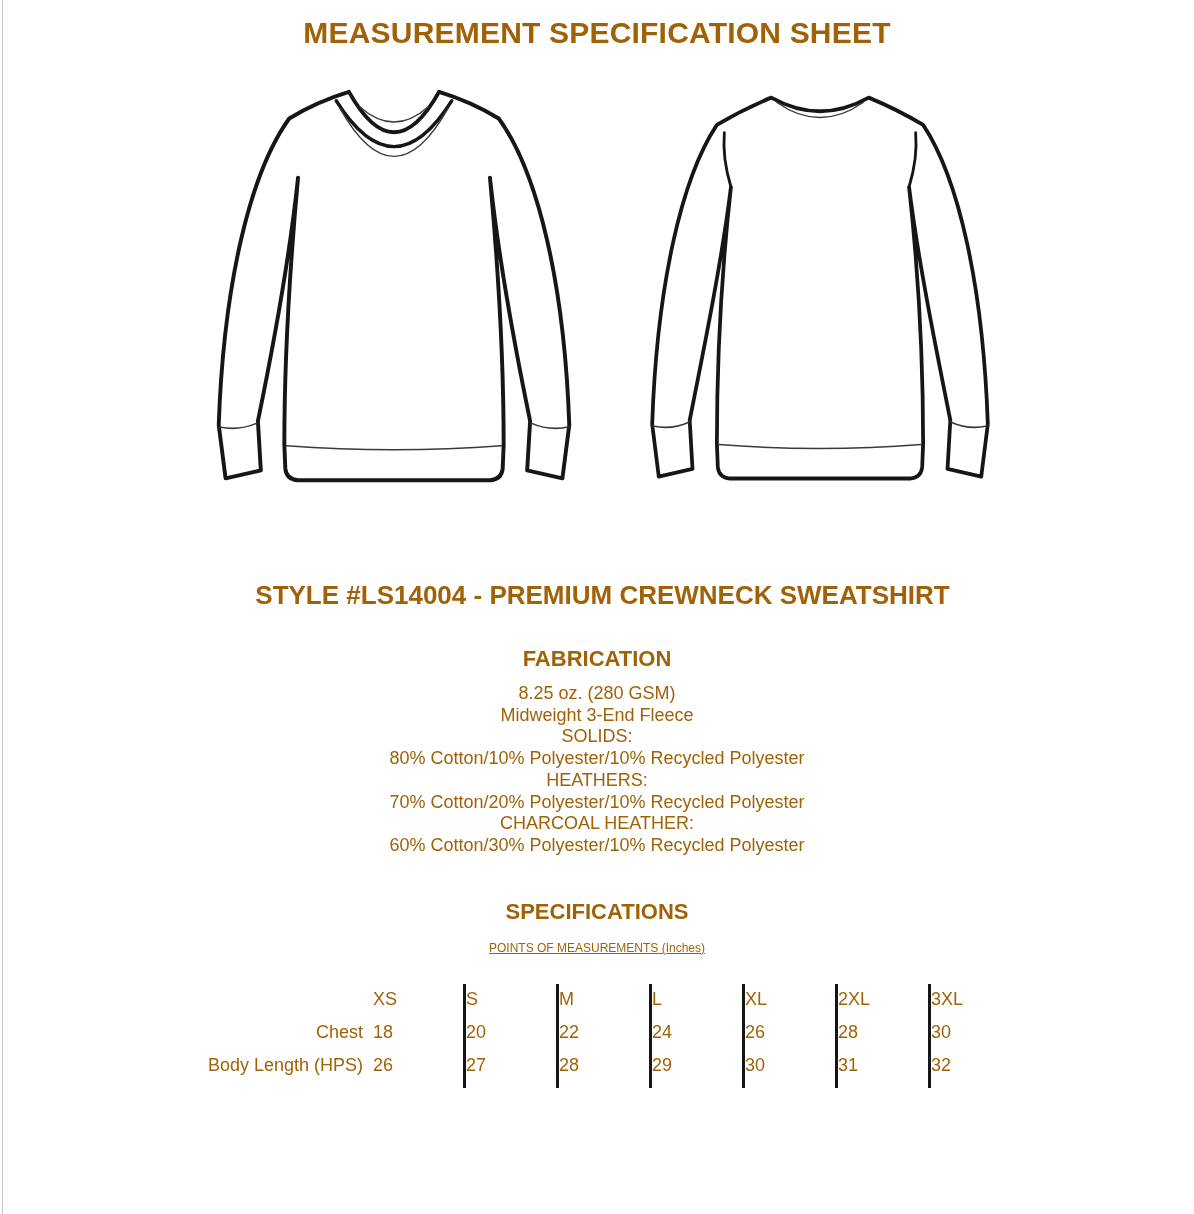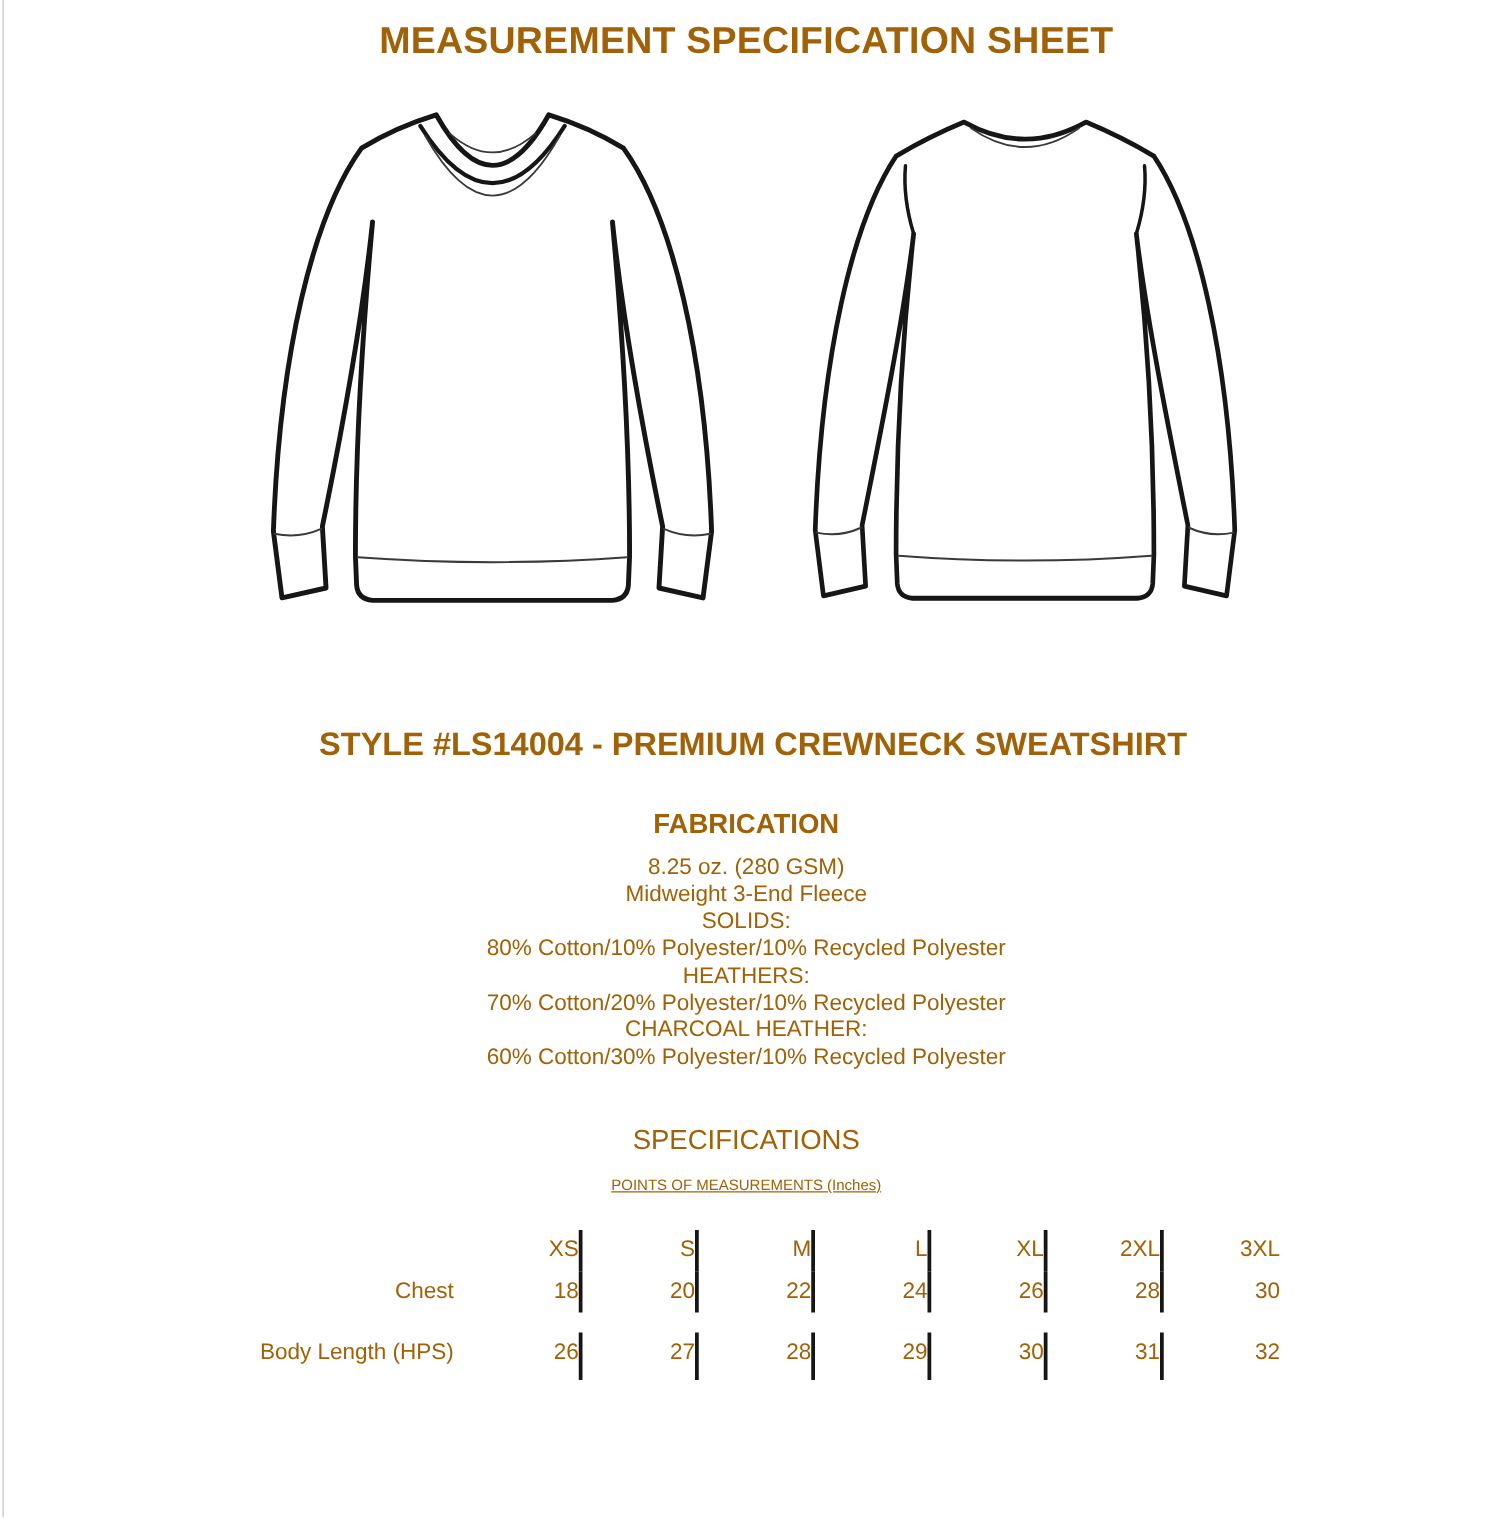--- a/index.html
+++ b/index.html
@@ -19,31 +19,31 @@
   .flat-back  { left:640px; top:86px; }
   .style-heading {
     position:absolute; top:580px; left:0; width:100%; text-align:center;
     font-size:26px; font-weight:bold;padding-left:11px;
   }
   .fabrication {
     position:absolute; top:646px; left:0; width:100%; text-align:center;
   }
   .section-heading { font-size:22px; font-weight:bold; margin-bottom:11px; }
   .fab-line { font-size:18px; line-height:21.7px; }
-  .spec-heading { position:absolute; top:899px; left:0; width:100%; text-align:center; font-size:22px; font-weight:normal; }
+  .spec-heading { position:absolute; top:899px; left:0; width:100%; text-align:center; font-size:22px; font-weight:bold; }
   .spec-sub { position:absolute; top:941px; left:0; width:100%; text-align:center; font-size:12px;text-decoration:underline; }
   .size-table {
     position:absolute; top:984px; left:180px;
     display:grid; grid-template-columns:193px repeat(7,93px);
     font-size:18px;
   }
-  .size-table .cell { text-align:right; padding:5px 0 7px 0; line-height:21px; }
+  .size-table .cell { text-align:left; padding:5px 0 7px 0; line-height:21px; }
   .size-table .label { text-align:right; padding-right:10px; }
   .size-table .vr { border-right:3px solid #161616; }
-  .size-table .last { padding-bottom:12px;margin-top:16px; }
+  .size-table .last { padding-bottom:12px; }
   svg path, svg line { vector-effect:none; }
 </style>
 </head>
 <body>
 
 <div class="page">
 
   <div class="edge-line"></div>
 
   <div class="page-title">MEASUREMENT SPECIFICATION SHEET</div>

